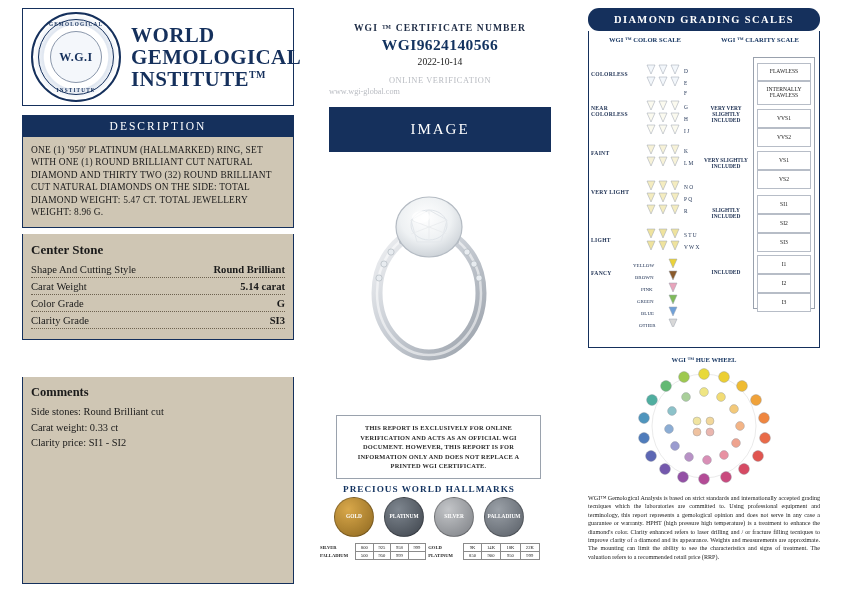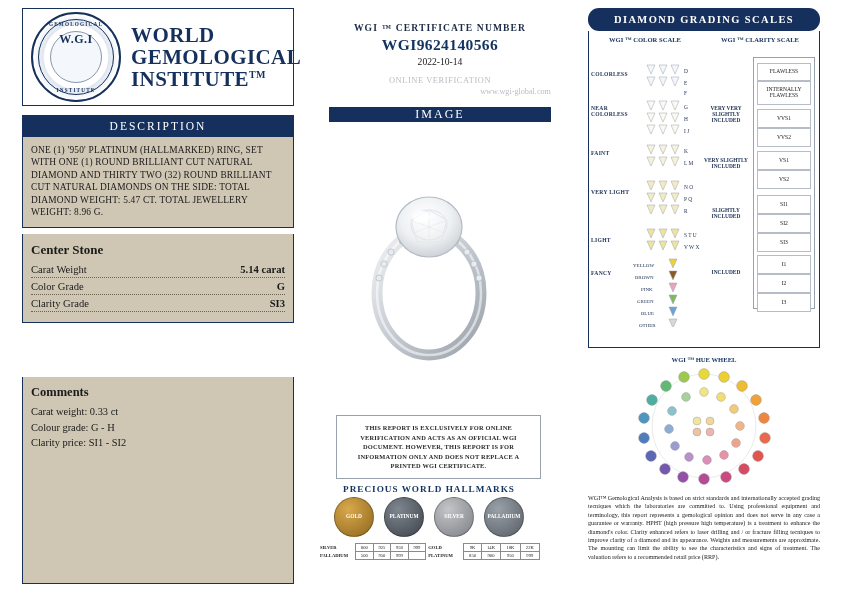--- a/index.html
+++ b/index.html
@@ -25,21 +25,21 @@
     background:radial-gradient(circle at 50% 50%, #ffffff 52%, #dfe6f0 54%, #ffffff 70%);
     position:relative;margin-left:2px;
   }
   .seal .ring{
     position:absolute;left:5px;top:5px;right:5px;bottom:5px;border-radius:50%;
     border:1px solid #15305c;
   }
   .seal .inner{
     position:absolute;left:17px;top:17px;right:17px;bottom:17px;border-radius:50%;
     border:1px solid #8a97ab;background:#f4f7fb;
-    display:flex;align-items:flex-start;justify-content:center;
+    display:flex;align-items:center;justify-content:center;
   }
   .seal .wgi-mono{
     font-family:"Liberation Serif", serif;font-weight:bold;font-size:12px;color:#15305c;
     letter-spacing:.5px;
   }
   .seal .arc-top,.seal .arc-bot{
     position:absolute;left:0;right:0;text-align:center;font-size:5.2px;
     letter-spacing:1.2px;color:#15305c;font-weight:bold;
   }
   .seal .arc-top{top:7px;}
@@ -87,24 +87,24 @@
     text-align:center;font-size:9.6px;font-weight:bold;letter-spacing:1.1px;color:#1d2b45;
   }
   .cert-number{
     text-align:center;font-size:15.5px;font-weight:bold;color:#12325f;margin-top:3px;
     letter-spacing:.4px;
   }
   .cert-date{text-align:center;font-size:9.6px;margin-top:2px;color:#1a1a1a;}
   .online-verif{
     text-align:center;font-size:8.4px;color:#b9bcc2;margin-top:9px;letter-spacing:.6px;
   }
-  .online-url{text-align:right;font-size:8.2px;color:#b9bcc2;margin-top:2px;}
+  .online-url{text-align:left;font-size:8.2px;color:#b9bcc2;margin-top:2px;}
   .image-band{
     margin-top:11px;background:#15305c;color:#fff;text-align:center;
-    font-size:12px;letter-spacing:2px;padding:0 0;
+    font-size:15px;letter-spacing:2px;padding:14px 0;
   }
 
   
   .ring-art{position:absolute;left:318px;top:168px;width:222px;height:220px;}
   .ring-svg{display:block;margin:0 auto;}
 
   .disclaimer{
     position:absolute;left:336px;top:415px;width:205px;
     border:1px solid #9aa2ad;background:#fff;padding:7px 9px;box-sizing:border-box;
     font-size:6.4px;line-height:1.5;text-align:center;font-weight:bold;color:#2a2a2a;
@@ -198,37 +198,41 @@
       </div>
     </div>
 
     <div class="band desc-band">DESCRIPTION</div>
     <div class="desc-body">ONE (1) '950' PLATINUM (HALLMARKED) RING, SET WITH ONE (1) ROUND BRILLIANT CUT NATURAL DIAMOND AND THIRTY TWO (32) ROUND BRILLIANT CUT NATURAL DIAMONDS ON THE SIDE: TOTAL DIAMOND WEIGHT: 5.47 ct. TOTAL JEWELLERY WEIGHT: 8.96 g.</div>
 
     <div class="stone-box">
       <div class="stone-title">Center Stone</div>
 
       <div class="row">
+        <span class="lab">Shape And Cutting Style</span>
+        <span class="val">Round Brilliant</span>
+      </div>
+      <div class="row">
         <span class="lab">Carat Weight</span>
         <span class="val">5.14 carat</span>
       </div>
       <div class="row">
         <span class="lab">Color Grade</span>
         <span class="val">G</span>
       </div>
       <div class="row">
         <span class="lab">Clarity Grade</span>
         <span class="val">SI3</span>
       </div>
     </div>
 
     <div class="comments-box">
       <div class="comments-title">Comments</div>
+      <div class="comments-line">Side stones: Round Brilliant cut</div>
       <div class="comments-line">Carat weight: 0.33 ct</div>
-      <div class="comments-line">Colour grade: G - H</div>
       <div class="comments-line">Clarity price: SI1 - SI2</div>
     </div>
   </div>
 
   <div class="mid-col">
     <div class="cert-label">WGI ™ CERTIFICATE NUMBER</div>
     <div class="cert-number">WGI9624140566</div>
     <div class="cert-date">2022-10-14</div>
     <div class="online-verif">ONLINE VERIFICATION</div>
     <div class="online-url">www.wgi-global.com</div>

